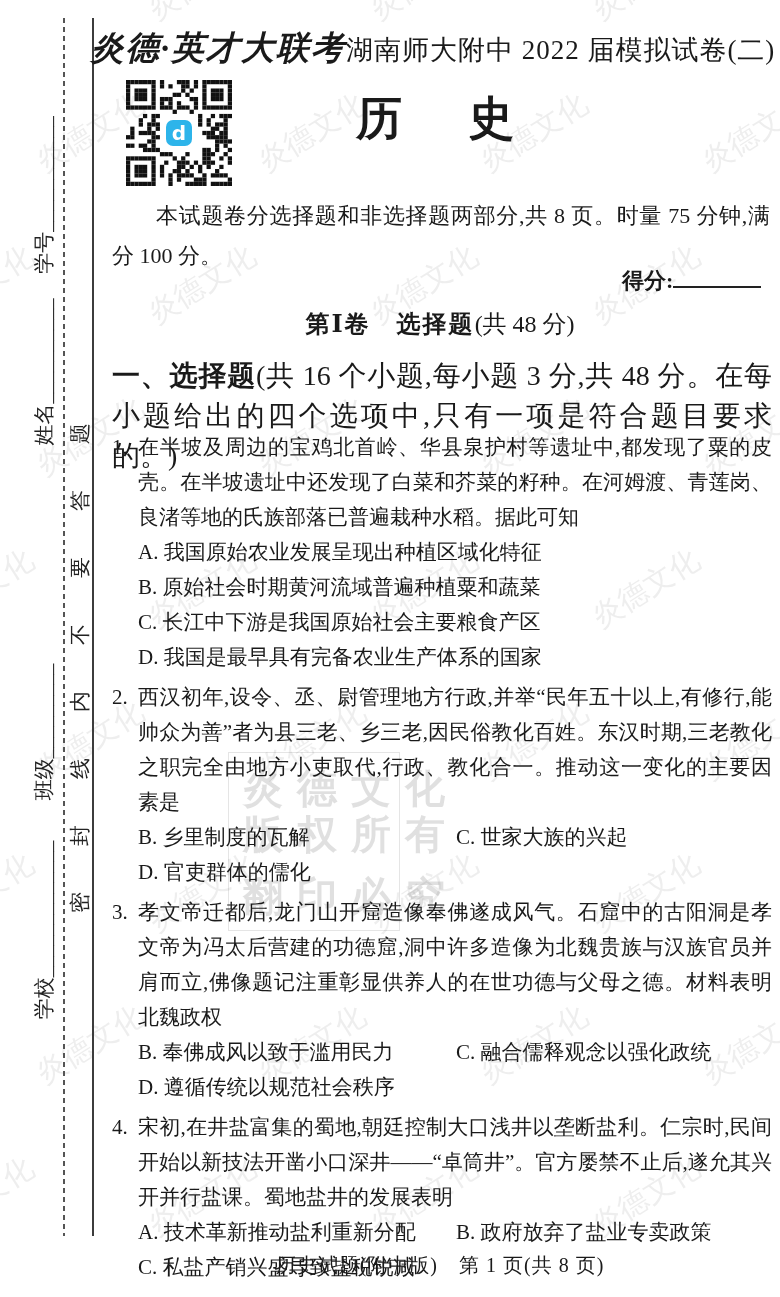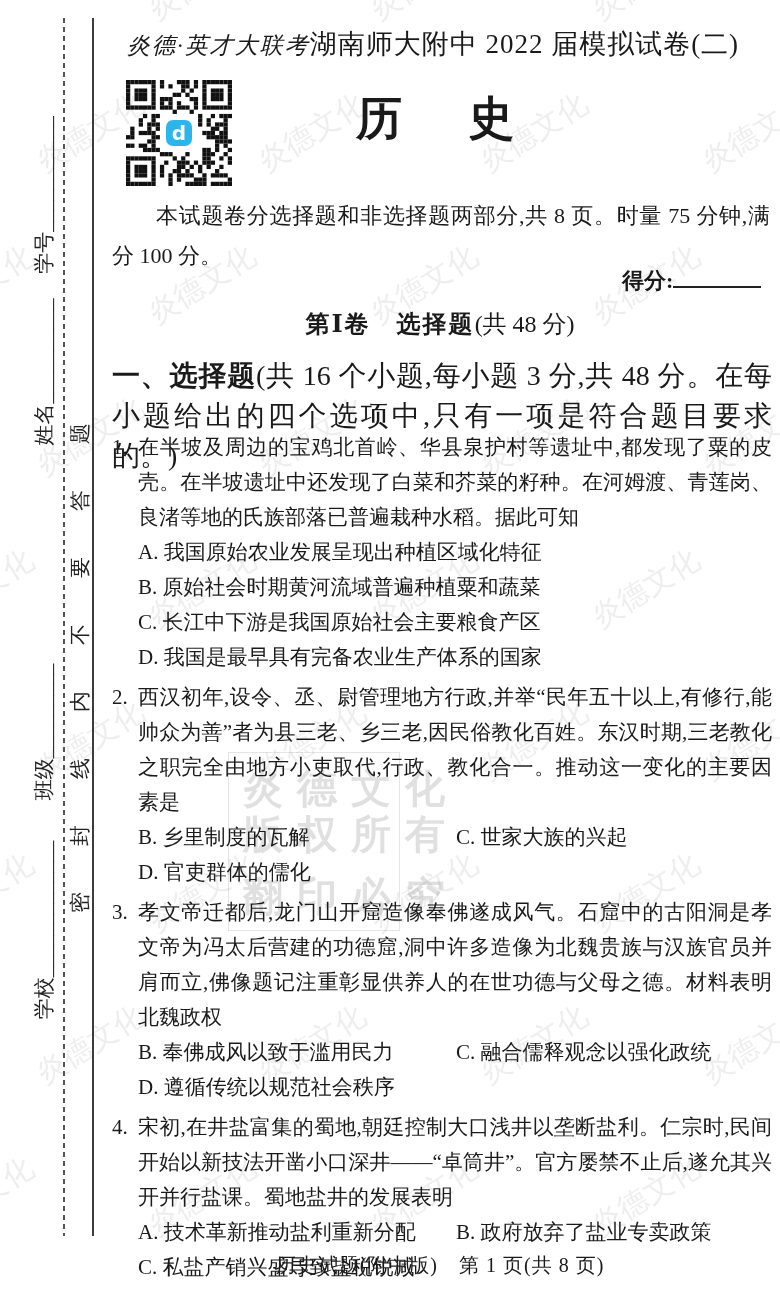--- a/index.html
+++ b/index.html
@@ -49,21 +49,21 @@
     position:absolute;left:-200px;top:633px;width:560px;height:24px;line-height:24px;z-index:2;
     transform:rotate(-90deg);transform-origin:center center;
     font-size:21px;letter-spacing:46px;text-align:center;white-space:nowrap;color:#222;
   }
 
   
   .header-line{
     position:absolute;left:88px;top:26px;width:690px;z-index:2;
     text-align:center;white-space:nowrap;
   }
-  .brush{font-size:23px;font-weight:400;font-style:italic;letter-spacing:2px;}
+  .brush{font-size:33px;font-weight:700;font-style:italic;letter-spacing:2px;}
   .header-rest{font-size:27px;letter-spacing:1px;}
 
   #qr-box{position:absolute;left:124px;top:80px;width:110px;height:106px;z-index:2;}
   #qr-box svg{display:block;}
   .qr-logo{
     position:absolute;left:38px;top:36px;width:34px;height:34px;z-index:3;
     background:#ffffff;border-radius:8px;
     display:flex;align-items:center;justify-content:center;
     box-shadow:0 0 0 1px #fff;
   }

